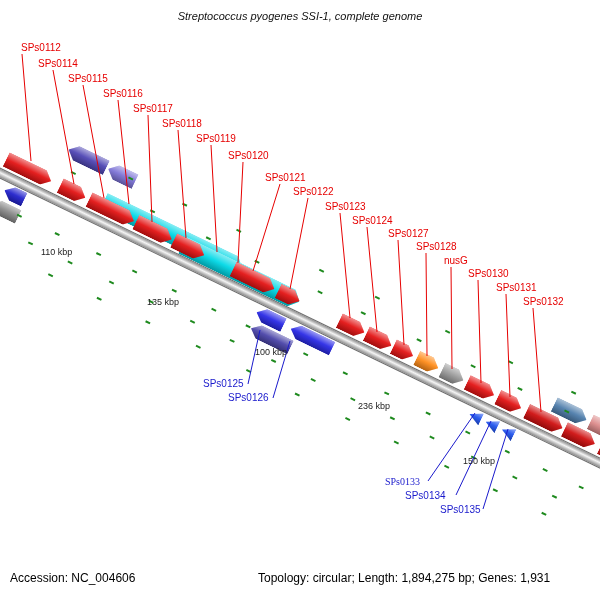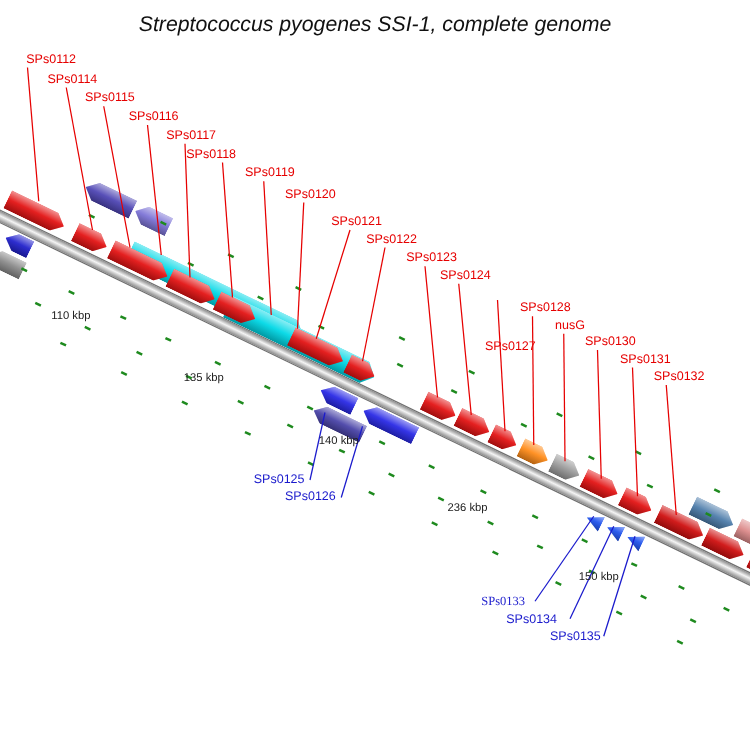--- a/index.html
+++ b/index.html
@@ -1,19 +1,19 @@
 <!DOCTYPE html>
 <html><head>
 <meta charset="utf-8">
 <style>
   html,body{margin:0;padding:0;background:#fff;}
   .page{position:relative;width:600px;height:600px;background:#ffffff;overflow:hidden;
         font-family:"Liberation Sans",sans-serif;}
   .title{position:absolute;top:10px;left:0;width:100%;text-align:center;
-         font-style:italic;font-size:17px;color:#111;z-index:5;}
+         font-style:italic;font-size:11px;color:#111;z-index:5;}
   
   .strip{position:absolute;left:0;top:172px;width:0;height:0;
          transform:rotate(25.8deg);transform-origin:0 0;z-index:1;}
   .axis{position:absolute;left:-80px;top:-4px;width:840px;height:8px;
         background:linear-gradient(to bottom,#8c8c8c 0%,#f4f4f4 45%,#8a8a8a 100%);
         border-top:1px solid #6f6f6f;border-bottom:1px solid #6f6f6f;}
   .gene{position:absolute;
         background-image:linear-gradient(to bottom,rgba(255,255,255,.55),rgba(255,255,255,.05) 48%,rgba(0,0,0,.30));}
   .dir-right{clip-path:polygon(0 0,calc(100% - 9px) 0,100% 50%,calc(100% - 9px) 100%,0 100%);}
   .dir-left{clip-path:polygon(9px 0,100% 0,100% 100%,9px 100%,0 50%);}
@@ -153,39 +153,41 @@
       <line x1="456" y1="495" x2="491" y2="421" stroke="#1a1acc" stroke-width="1"></line>
       <line x1="483" y1="509" x2="508" y2="429" stroke="#1a1acc" stroke-width="1"></line>
     </svg>
 
   <div id="labels-layer">
       <div class="glabel" style="left: 21px; top: 42px; color: rgb(230, 0, 0);">SPs0112</div>
       <div class="glabel" style="left: 38px; top: 58px; color: rgb(230, 0, 0);">SPs0114</div>
       <div class="glabel" style="left: 68px; top: 73px; color: rgb(230, 0, 0);">SPs0115</div>
       <div class="glabel" style="left: 103px; top: 88px; color: rgb(230, 0, 0);">SPs0116</div>
       <div class="glabel" style="left: 133px; top: 103px; color: rgb(230, 0, 0);">SPs0117</div>
-      <div class="glabel" style="left: 149px; top: 118px; color: rgb(230, 0, 0);">SPs0118</div>
+      <div class="glabel" style="left: 162px; top: 118px; color: rgb(230, 0, 0);">SPs0118</div>
       <div class="glabel" style="left: 196px; top: 133px; color: rgb(230, 0, 0);">SPs0119</div>
       <div class="glabel" style="left: 228px; top: 150px; color: rgb(230, 0, 0);">SPs0120</div>
       <div class="glabel" style="left: 265px; top: 172px; color: rgb(230, 0, 0);">SPs0121</div>
       <div class="glabel" style="left: 293px; top: 186px; color: rgb(230, 0, 0);">SPs0122</div>
       <div class="glabel" style="left: 325px; top: 201px; color: rgb(230, 0, 0); text-align: center;">SPs0123</div>
       <div class="glabel" style="left: 352px; top: 215px; color: rgb(230, 0, 0);">SPs0124</div>
-      <div class="glabel" style="left: 388px; top: 228px; color: rgb(230, 0, 0); margin-top: 44px;">SPs0127</div>
+      <div class="glabel" style="left: 388px; top: 228px; color: rgb(230, 0, 0);">SPs0127</div>
       <div class="glabel" style="left: 416px; top: 241px; color: rgb(230, 0, 0);">SPs0128</div>
       <div class="glabel" style="left: 444px; top: 255px; color: rgb(230, 0, 0);">nusG</div>
       <div class="glabel" style="left: 468px; top: 268px; color: rgb(230, 0, 0);">SPs0130</div>
       <div class="glabel" style="left: 496px; top: 282px; color: rgb(230, 0, 0);">SPs0131</div>
       <div class="glabel" style="left: 523px; top: 296px; color: rgb(230, 0, 0);">SPs0132</div>
       <div class="glabel" style="left: 203px; top: 378px; color: rgb(26, 26, 204);">SPs0125</div>
       <div class="glabel" style="left: 228px; top: 392px; color: rgb(26, 26, 204);">SPs0126</div>
       <div class="glabel" style="left: 385px; top: 476px; color: rgb(26, 26, 204); font-family: Liberation Serif, serif;">SPs0133</div>
       <div class="glabel" style="left: 405px; top: 490px; color: rgb(26, 26, 204);">SPs0134</div>
       <div class="glabel" style="left: 440px; top: 504px; color: rgb(26, 26, 204);">SPs0135</div>
       <div class="slabel" style="left: 41px; top: 247px;">110 kbp</div>
       <div class="slabel" style="left: 147px; top: 297px;">135 kbp</div>
-      <div class="slabel" style="left: 255px; top: 347px;">140 kbp</div>
+      <div class="slabel" style="left: 255px; top: 347px;">100 kbp</div>
       <div class="slabel" style="left: 358px; top: 401px;">236 kbp</div>
       <div class="slabel" style="left: 463px; top: 456px;">150 kbp</div>
     </div>
 
+  <span class="footer-text" style="left:10px">Accession: NC_004606</span>
+  <span class="footer-text" style="left:258px">Topology: circular; Length: 1,894,275 bp; Genes: 1,931</span>
 
 </div>
 
 </body></html>

